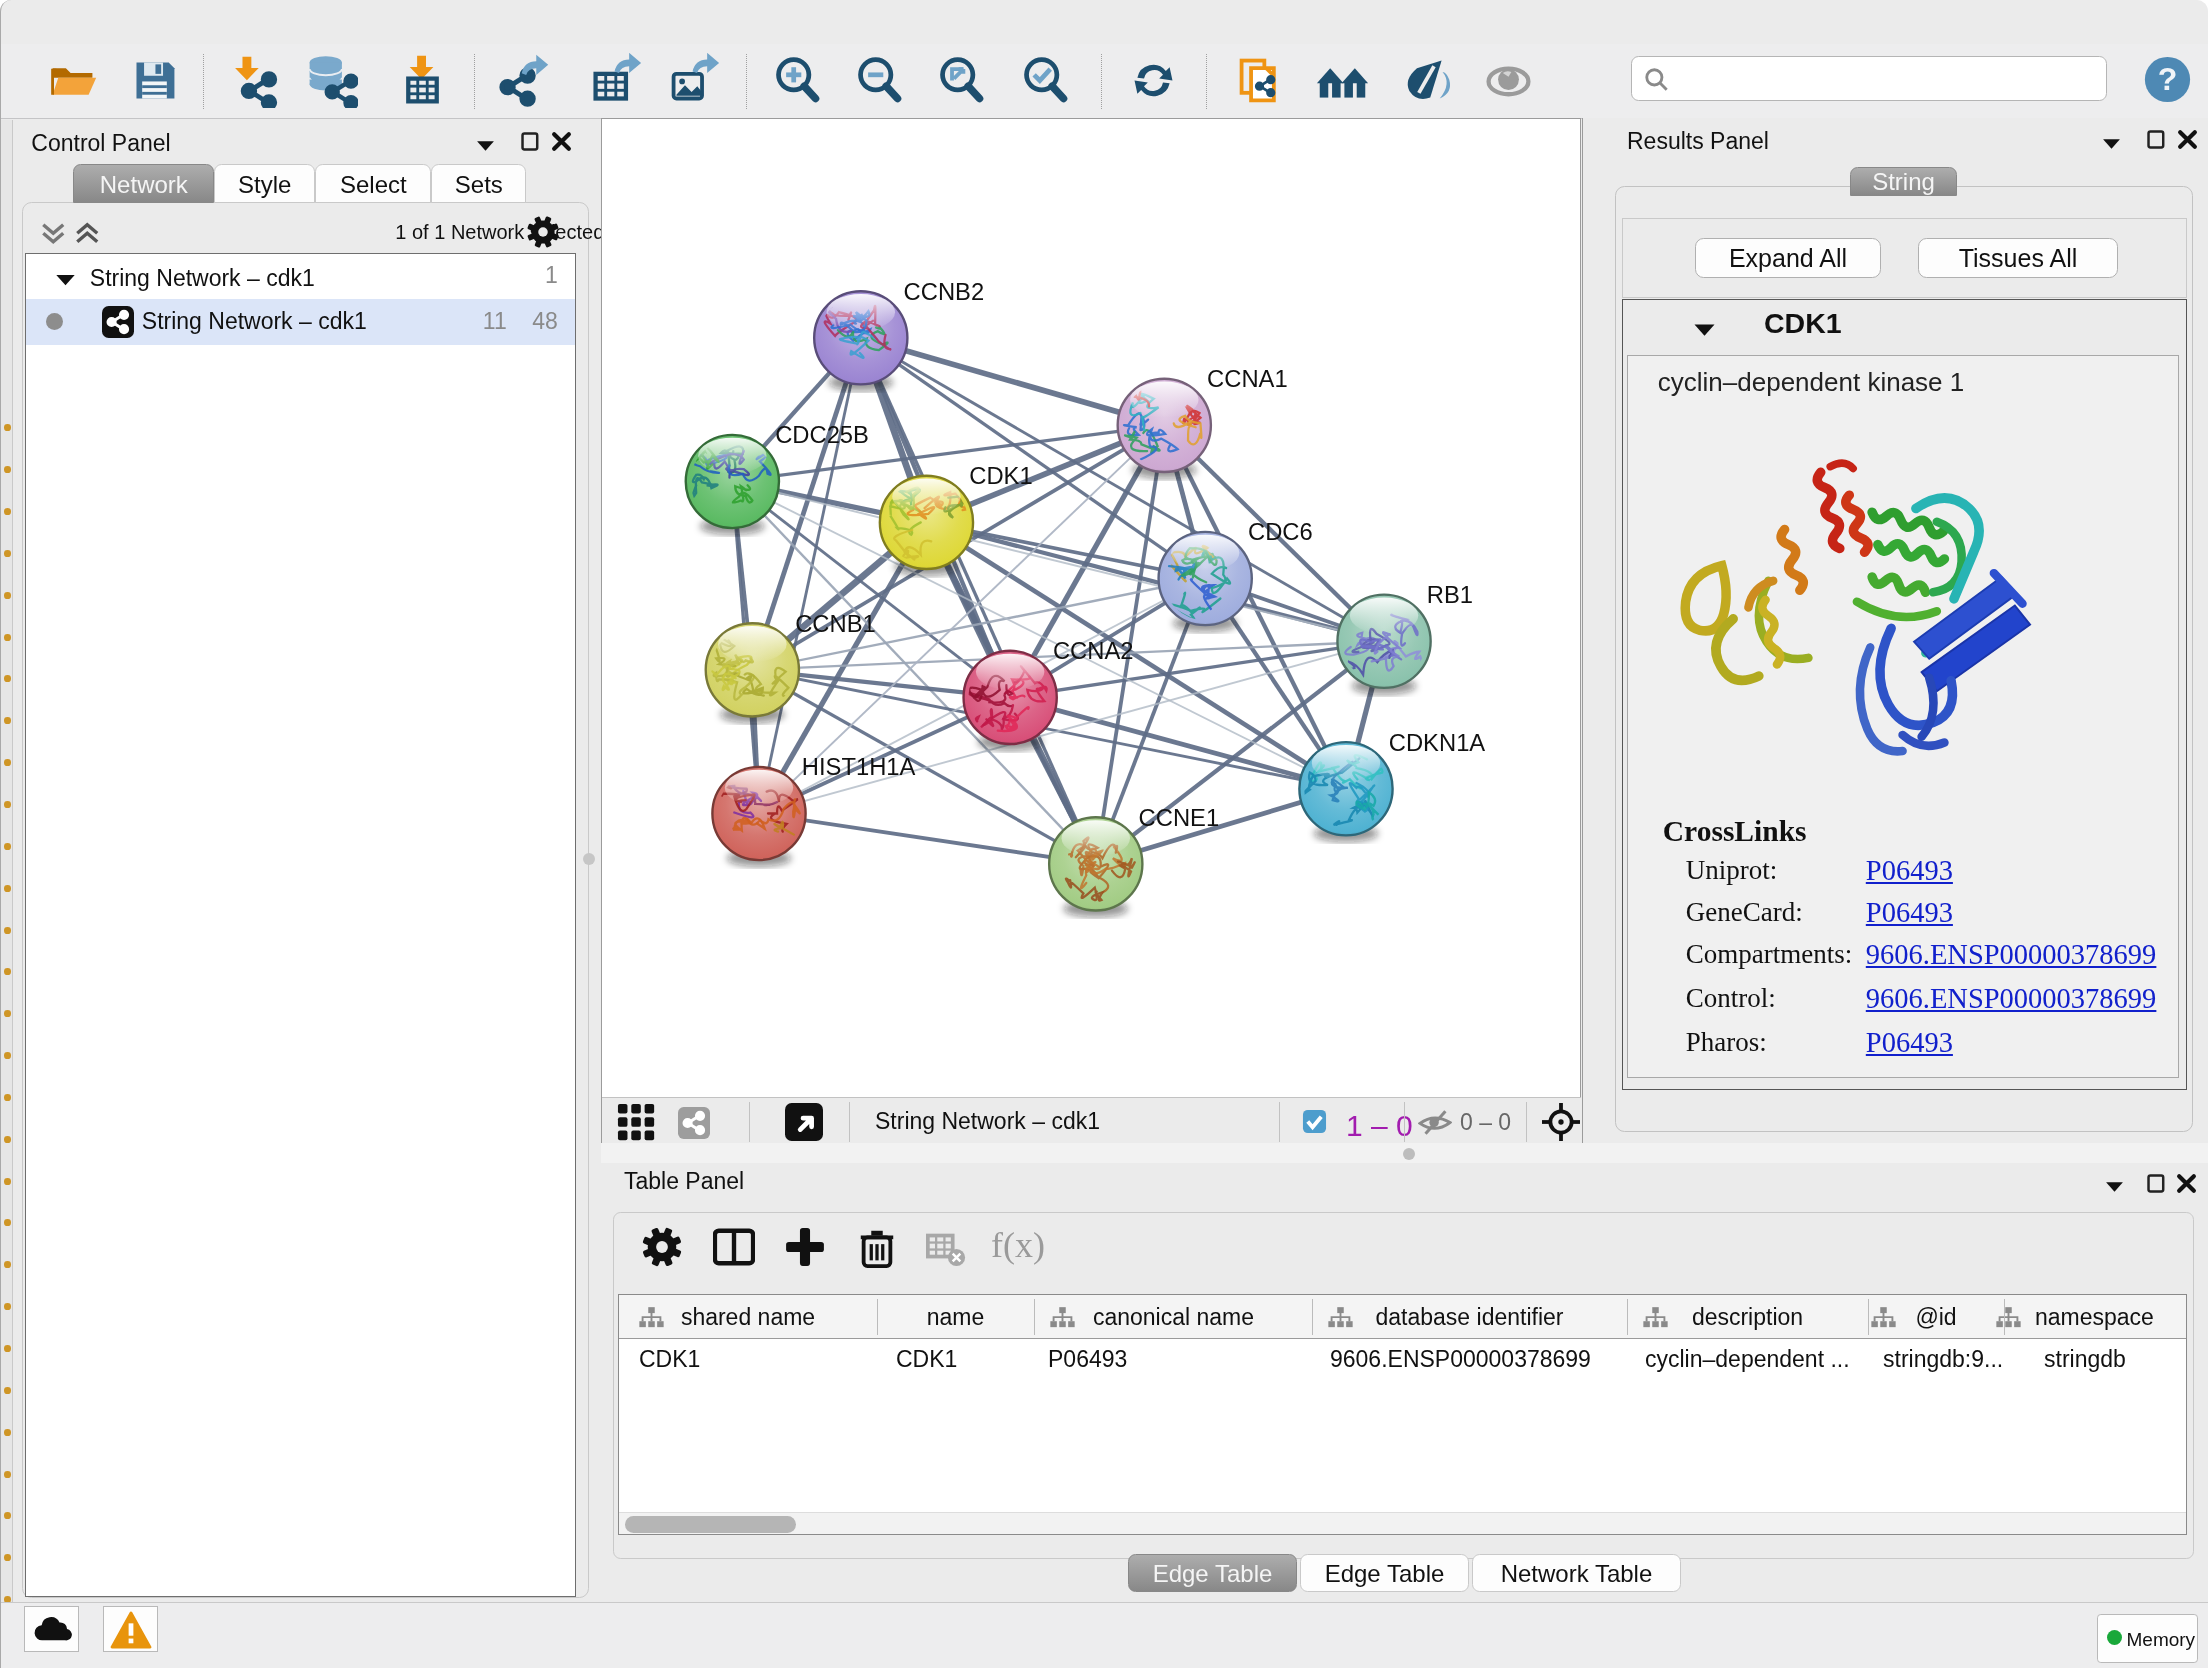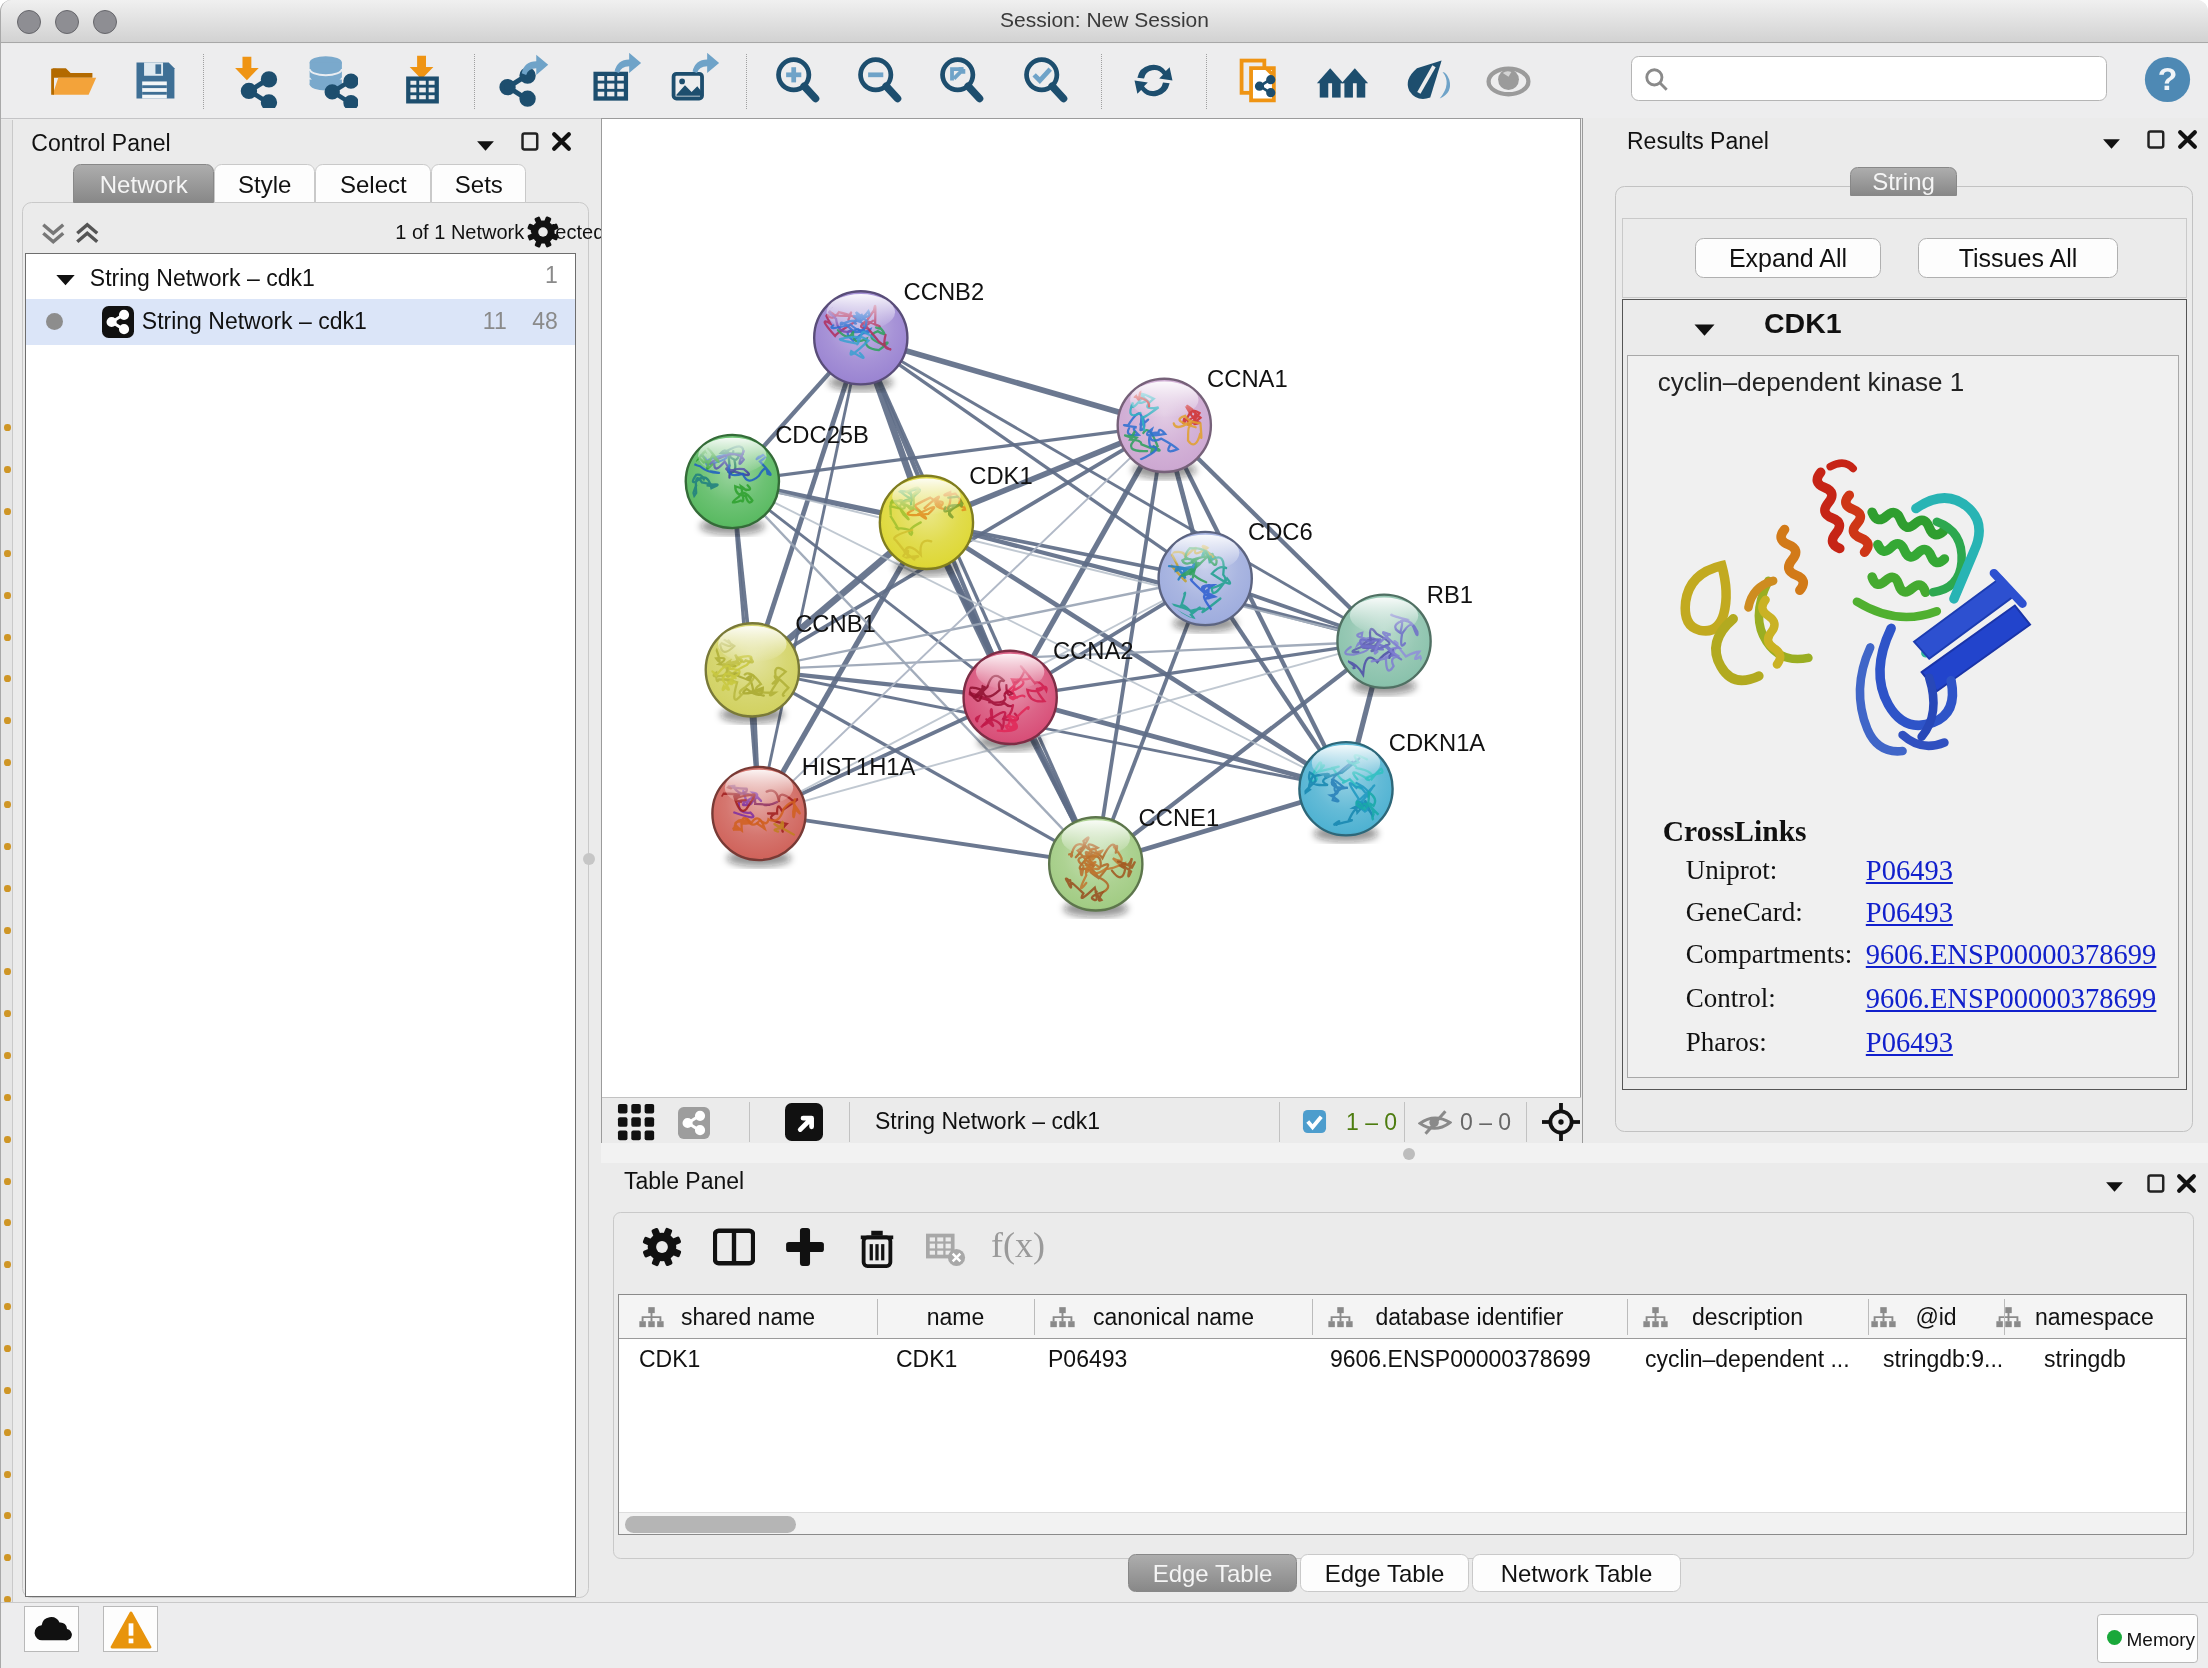--- a/index.html
+++ b/index.html
@@ -12,26 +12,20 @@
 .vsep { position:absolute; top:9.5px; height:55px; width:0; border-left:1.9px dotted #9f9f9f; }
 .phdr { font-size:23px; color:#111; }
 .tab { position:absolute; height:39px; line-height:39px; text-align:center; font-size:24px; background:#fdfdfd; color:#111; border:1px solid #c9c9c9; border-radius:7.6px 7.6px 0 0; z-index:3; }
 .tabsel { background:linear-gradient(#adadad,#888888); color:#f5f5f5; border-color:#888; }
 button { font-family:"Liberation Sans", sans-serif; }
 .btn { background:#fdfdfd; border:1.4px solid #b0b0b0; border-radius:8.6px; font-size:25px; color:#111; }
 a.lnk { color:#1120cc; font-family:"Liberation Serif", serif; font-size:28.5px; text-decoration:underline; }
 .serif { font-family:"Liberation Serif", serif; }
 </style></head><body>
 <div id="win">
-<div id="titlebar">
- <div class="tl" style="left:16px"></div>
-      <div class="tl" style="left:54px"></div>
-      <div class="tl" style="left:92px"></div>
- <div id="title">Session: New Session</div>
-</div>
     <div id="toolbar">
       <div class="tbi" style="left:44px"><svg width="55" height="55" viewBox="0 0 58 58" style="">
           <path d="M8 16 L22 16 L27 21 L50 21 L50 26 L8 26 Z" fill="#b36a00"></path>
           <path d="M8 44 L14 26 L54 26 L46 44 Z" fill="#f3a33a"></path>
           <path d="M8 44 L8 18 L12 18" stroke="#b36a00" stroke-width="3" fill="none"></path>
         </svg></div>
       <div class="tbi" style="left:126px"><svg width="55" height="55" viewBox="0 0 58 58" style="">
           <path d="M10 10 h34 l6 6 v32 h-40z" fill="#3e6f95"></path>
           <rect x="18" y="10" width="20" height="14" fill="#dfe9f0"></rect>
           <rect x="30" y="12" width="6" height="10" fill="#3e6f95"></rect>
@@ -603,21 +597,21 @@
             <rect x="0" y="0" width="40" height="40" rx="7" fill="#111"></rect>
             <path d="M16 28 L28 16 M28 16 h-9 M28 16 v9" stroke="#fff" stroke-width="5" stroke-linecap="round"></path>
           </svg></div>
         <div class="abs" style="left:247px;top:3.8px;height:40px;border-left:1.4px solid #c2c2c2"></div>
         <div class="abs" style="left:273px;top:9.5px;font-size:23px;color:#111">String Network – cdk1</div>
         <div class="abs" style="left:677px;top:3.8px;height:40px;border-left:1.4px solid #c2c2c2"></div>
         <div class="abs" style="left:700px;top:11.4px"><svg width="25" height="25" viewBox="0 0 26 26" style="">
             <rect x="1" y="1" width="24" height="24" rx="5" fill="#4d9dcd"></rect>
             <path d="M6 13 l5 6 l9 -11" fill="none" stroke="#fff" stroke-width="4"></path>
           </svg></div>
-        <div class="abs" style="left:744px;top:10.5px;font-size:23px;color:#4d7c0f">1 – 0</div>
+        <div class="abs" style="left:744px;top:10.5px;font-size:30px;color:#a21caf">1 – 0</div>
         <div class="abs" style="left:802px;top:3.8px;height:40px;border-left:1.4px solid #c2c2c2"></div>
         <div class="abs" style="left:816px;top:11.4px"><svg width="34" height="27" viewBox="0 0 36 28" style="">
             <path d="M2 15 Q17 4 34 14 Q18 26 2 15 z" fill="none" stroke="#8a8a8a" stroke-width="3"></path>
             <circle cx="17" cy="14" r="5" fill="#8a8a8a"></circle>
             <path d="M29 2 L8 26" stroke="#8a8a8a" stroke-width="3.2"></path>
           </svg></div>
         <div class="abs" style="left:858px;top:10.5px;font-size:23px;color:#666">0 – 0</div>
         <div class="abs" style="left:924px;top:3.8px;height:40px;border-left:1.4px solid #c2c2c2"></div>
         <div class="abs" style="left:940px;top:4.8px"><svg width="38" height="38" viewBox="0 0 40 40" style="">
             <circle cx="20.0" cy="20.0" r="11.200000000000001" fill="none" stroke="#111" stroke-width="4.0"></circle>

